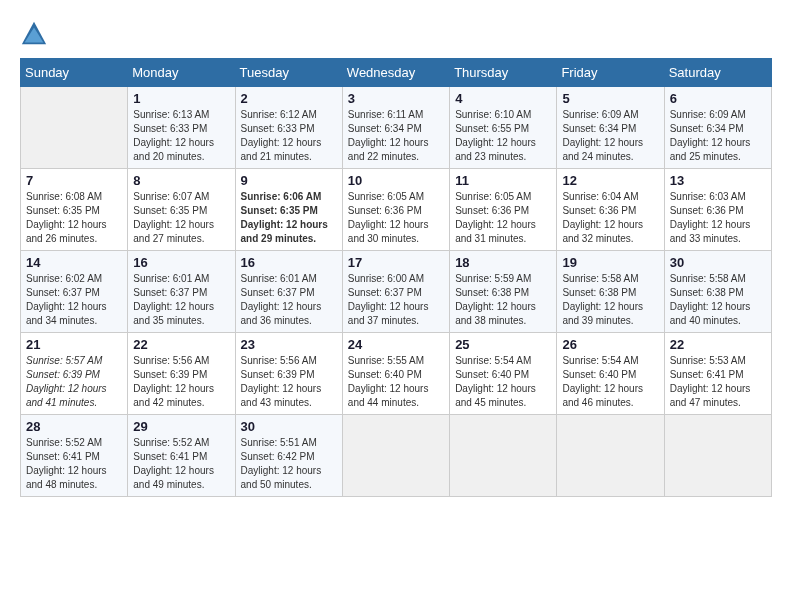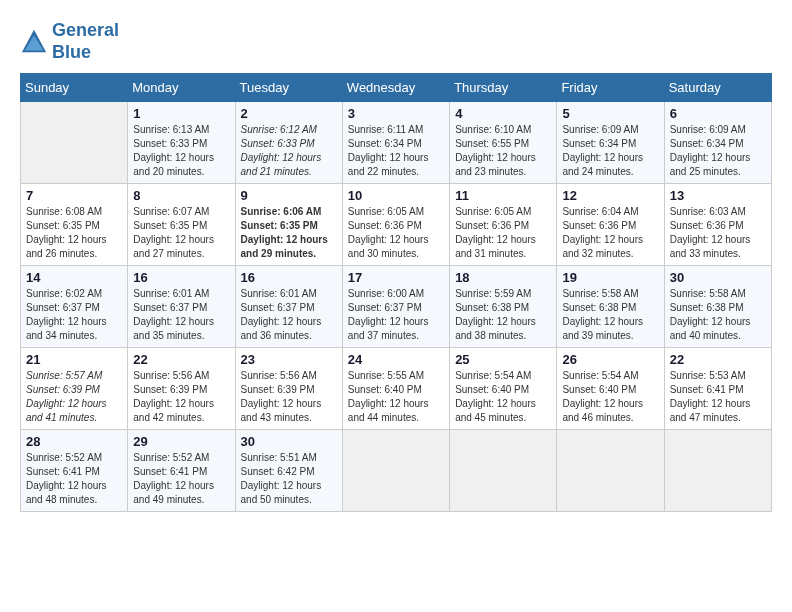--- a/index.html
+++ b/index.html
@@ -95,24 +95,20 @@
   </style>
 </head>
 <body>
 
 <div class="header">
   <div class="logo">
     <svg class="logo-icon" viewBox="0 0 30 30">
       <polygon points="15,2 28,26 2,26" fill="#2e6da4"></polygon>
       <polygon points="15,8 25,24 5,24" fill="#5a9fd4"></polygon>
     </svg>
-    <div class="logo-text">
-      <div><span>General</span></div>
-      <div style="color:#2e6da4">Blue</div>
-    </div>
   </div>
   <div class="title-block">
     <div class="main-title"></div>
     <div class="subtitle"></div>
   </div>
 </div>
 
 <table class="calendar">
   <thead>
     <tr>
@@ -130,21 +126,21 @@
         <td class="empty"></td>
         <td>
           <span class="day-num">1</span>
           <div class="day-info" style="white-space: pre-line;">Sunrise: 6:13 AM
 Sunset: 6:33 PM
 Daylight: 12 hours
 and 20 minutes.</div>
         </td>
         <td>
           <span class="day-num">2</span>
-          <div class="day-info" style="white-space: pre-line; font-style: italic;">Sunrise: 6:12 AM
+          <div class="day-info" style="white-space: pre-line;">Sunrise: 6:12 AM
 Sunset: 6:33 PM
 Daylight: 12 hours
 and 21 minutes.</div>
         </td>
         <td>
           <span class="day-num">3</span>
           <div class="day-info" style="white-space: pre-line;">Sunrise: 6:11 AM
 Sunset: 6:34 PM
 Daylight: 12 hours
 and 22 minutes.</div>

